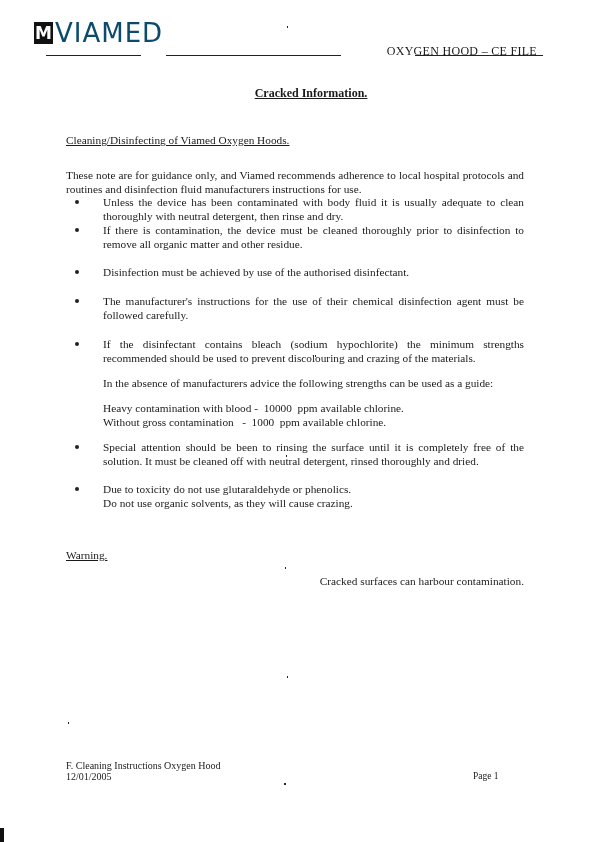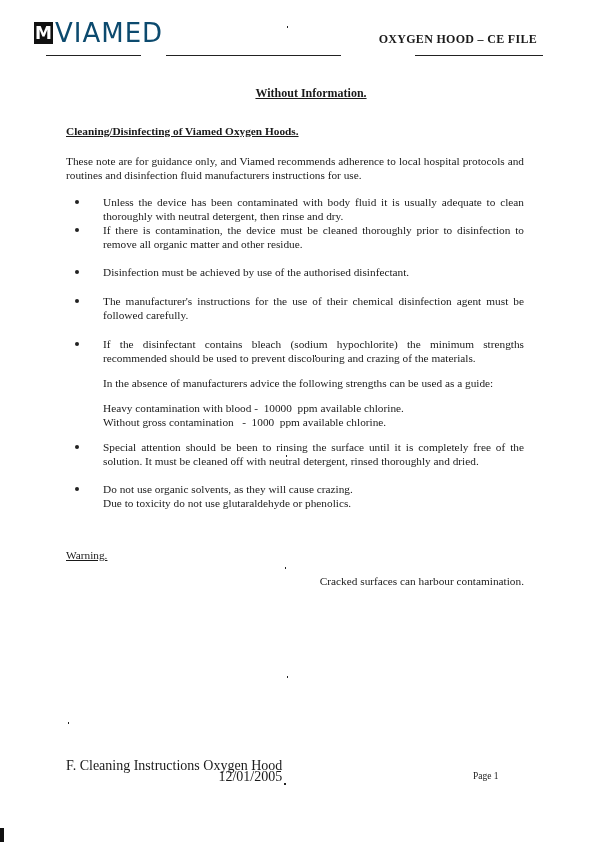--- a/index.html
+++ b/index.html
@@ -2,58 +2,58 @@
 <html><head>
   <meta charset="utf-8">
   <style>
     html, body { margin: 0; padding: 0; background: #ffffff; }
     body { width: 612px; height: 842px; position: relative; overflow: hidden;
            font-family: "Liberation Serif", "DejaVu Serif", serif; color: #1a1a1a; }
     .logo { position: absolute; left: 34px; top: 20px; height: 26px; display: flex; align-items: center; }
     .logo-mark { width: 19px; height: 22px; background: #111; color: #fff; font-family: "DejaVu Sans", sans-serif;
                  font-weight: bold; font-size: 17px; line-height: 22px; text-align: center; margin-right: 2px; }
     .logo-text { font-family: "DejaVu Sans", sans-serif; font-size: 26px; letter-spacing: 1px; color: #0c4a6e; line-height: 26px; }
-    .header-title { position: absolute; right: 75px; top: 32px; font-weight: bold; font-size: 12px; letter-spacing: 0.3px; }
+    .header-title { position: absolute; right: 75px; top: 44px; font-weight: normal; font-size: 12px; letter-spacing: 0.3px; }
     .header-rule { position: absolute; top: 55px; height: 1px; background: #222; }
     .r1 { left: 46px; width: 95px; }
     .r2 { left: 166px; width: 175px; }
     .r3 { left: 415px; width: 128px; }
     .doc-title { position: absolute; left: 0; right: 0; top: 86px; text-align: center; font-weight: bold;
                  font-size: 12px; text-decoration: underline; padding-left: 10px; }
     .section { position: absolute; left: 66px; width: 458px; font-size: 11.3px; line-height: 14px; }
-    .subhead { top: 124px; text-decoration: underline; font-weight: bold; }
-    .intro { top: 154px; text-align: justify; }
+    .subhead { top: 133px; text-decoration: underline; }
+    .intro { top: 168px; text-align: justify; }
     .bullets { position: absolute; left: 66px; top: 195px; width: 458px; margin: 0; padding: 0; list-style: none;
                font-size: 11.3px; line-height: 14px; }
     .bullets li { position: relative; padding-left: 37px; text-align: justify; }
     .bullets li .dot { position: absolute; left: 9px; top: 5px; width: 4px; height: 4px; background: #222; border-radius: 2px; }
     .b0 { } .b1 { margin-bottom: 14px; } .b2 { margin-bottom: 15px; }
     .b3 { margin-bottom: 15px; } .b4 { margin-bottom: 11px; } .b5 { margin-bottom: 14px; }
     .sub-para { margin-top: 11px; }
     .sub-lines { margin-top: 11px; }
     .warn-head { top: 548px; text-decoration: underline; }
     .warn-text { top: 574px; text-align: right; }
-    .footer { position: absolute; left: 66px; top: 760px; font-size: 14px; line-height: 11px; text-align: right; }
+    .footer { position: absolute; left: 66px; top: 760px; font-size: 10px; line-height: 11px; }
     .page-num { position: absolute; left: 473px; top: 771px; font-size: 9.5px; }
     .scan-mark { position: absolute; background: #222; }
     .edge-mark { position: absolute; left: 0; top: 828px; width: 4px; height: 14px; background: #111; }
   </style>
 </head>
 <body>
 
 <div class="logo">
   <div class="logo-mark">M</div>
   <div class="logo-text">VIAMED</div>
 </div>
 <div class="header-title">OXYGEN HOOD – CE FILE</div>
 <div class="header-rule r1"></div>
 <div class="header-rule r2"></div>
 <div class="header-rule r3"></div>
 
-<div class="doc-title">Without Information.</div>
+<div class="doc-title">Cracked Information.</div>
 
 <div class="section subhead">Cleaning/Disinfecting of Viamed Oxygen Hoods.</div>
 <div class="section intro">These note are for guidance only, and Viamed recommends adherence to local hospital protocols and routines and disinfection fluid manufacturers instructions for use.</div>
 
 <ul class="bullets">
   <li class="b0">
     <span class="dot"></span>
     <span>Unless the device has been contaminated with body fluid it is usually adequate to clean thoroughly with neutral detergent, then rinse and dry.</span>
   </li>
   <li class="b1">
@@ -76,22 +76,22 @@
       <div style="white-space:pre;">Heavy contamination with blood -  10000  ppm available chlorine.</div>
       <div style="white-space:pre;">Without gross contamination   -  1000  ppm available chlorine.</div>
     </div>
   </li>
   <li class="b5">
     <span class="dot"></span>
     <span>Special attention should be been to rinsing the surface until it is completely free of the solution. It must be cleaned off with neutral detergent, rinsed thoroughly and dried.</span>
   </li>
   <li>
     <span class="dot"></span>
+    <div>Due to toxicity do not use glutaraldehyde or phenolics.</div>
     <div>Do not use organic solvents, as they will cause crazing.</div>
-    <div>Due to toxicity do not use glutaraldehyde or phenolics.</div>
   </li>
 </ul>
 
 <div class="section warn-head">Warning.</div>
 <div class="section warn-text">Cracked surfaces can harbour contamination.</div>
 
 <div class="footer">
   <div>F. Cleaning Instructions  Oxygen Hood</div>
   <div>12/01/2005</div>
 </div>

